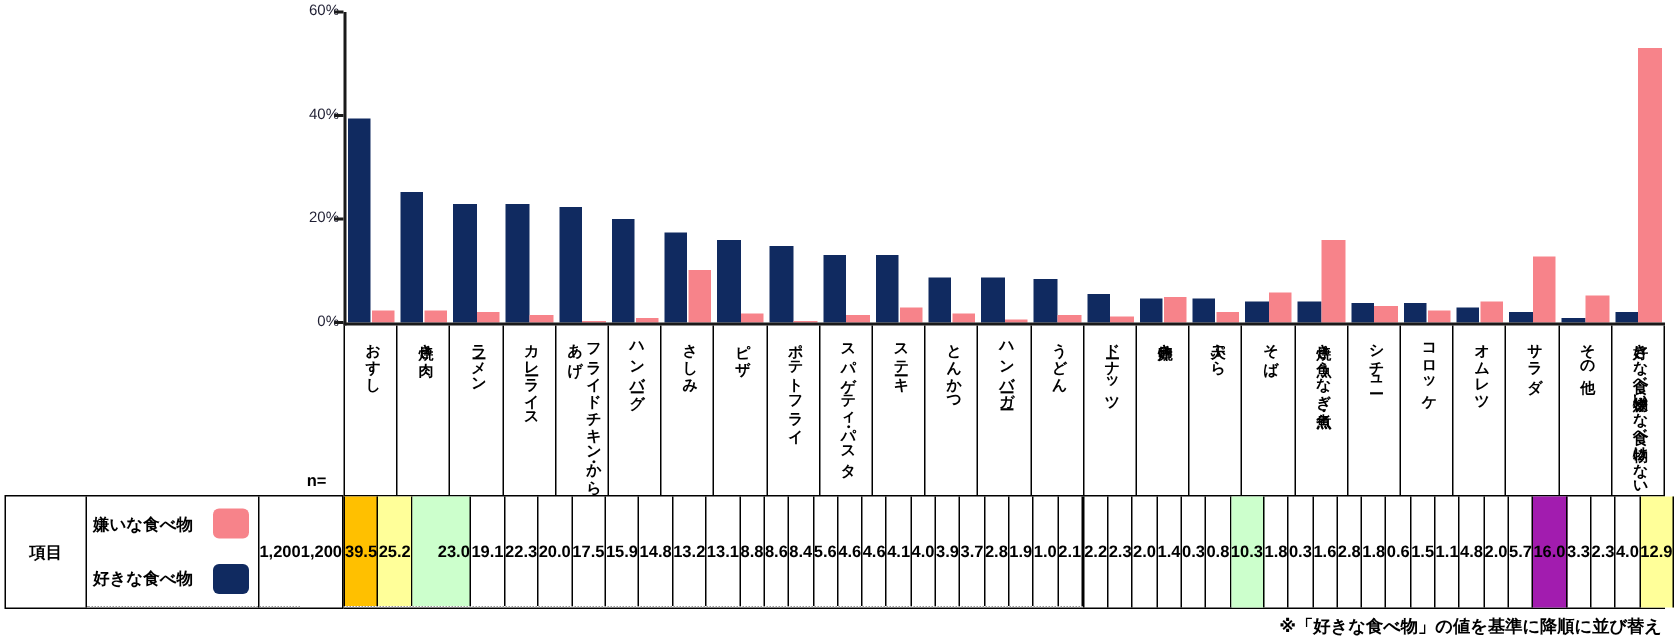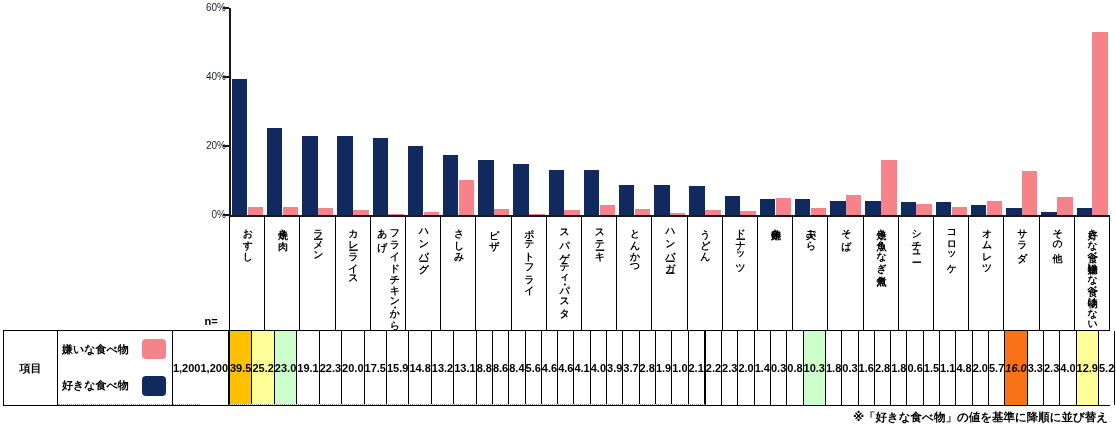--- a/index.html
+++ b/index.html
@@ -271,21 +271,21 @@
       </div>
       <div class="cat-cell">
         <span class="cat-text">好きな食べ物・嫌いな食べ物はない</span>
       </div>
     </div>
 
   <div class="data-grid">
     <div class="data-row first" id="row0">
         <div class="val-cell" style="background: rgb(255, 192, 0);">39.5</div>
         <div class="val-cell" style="background: rgb(255, 255, 153);">25.2</div>
-        <div class="val-cell" style="background: rgb(204, 255, 204);">23.0</div>
+        <div class="val-cell" style="background: rgb(204, 255, 204); padding-left: 17px;">23.0</div>
         <div class="val-cell">19.1</div>
         <div class="val-cell">22.3</div>
         <div class="val-cell">20.0</div>
         <div class="val-cell">17.5</div>
         <div class="val-cell">15.9</div>
         <div class="val-cell">14.8</div>
         <div class="val-cell">13.2</div>
         <div class="val-cell">13.1</div>
         <div class="val-cell">8.8</div>
         <div class="val-cell">8.6</div>
@@ -314,21 +314,21 @@
         <div class="val-cell">0.3</div>
         <div class="val-cell">1.6</div>
         <div class="val-cell">2.8</div>
         <div class="val-cell">1.8</div>
         <div class="val-cell">0.6</div>
         <div class="val-cell">1.5</div>
         <div class="val-cell">1.1</div>
         <div class="val-cell">4.8</div>
         <div class="val-cell">2.0</div>
         <div class="val-cell">5.7</div>
-        <div class="val-cell" style="background: #f97316; font-style: italic;">16.0</div>
+        <div class="val-cell" style="background: #a21caf;">16.0</div>
         <div class="val-cell">3.3</div>
         <div class="val-cell">2.3</div>
         <div class="val-cell">4.0</div>
         <div class="val-cell" style="background: rgb(255, 255, 153);">12.9</div>
         <div class="val-cell">5.2</div>
         <div class="val-cell">53.0</div>
       </div>
   </div>
 
   <div class="n-eq-label">n=</div>

